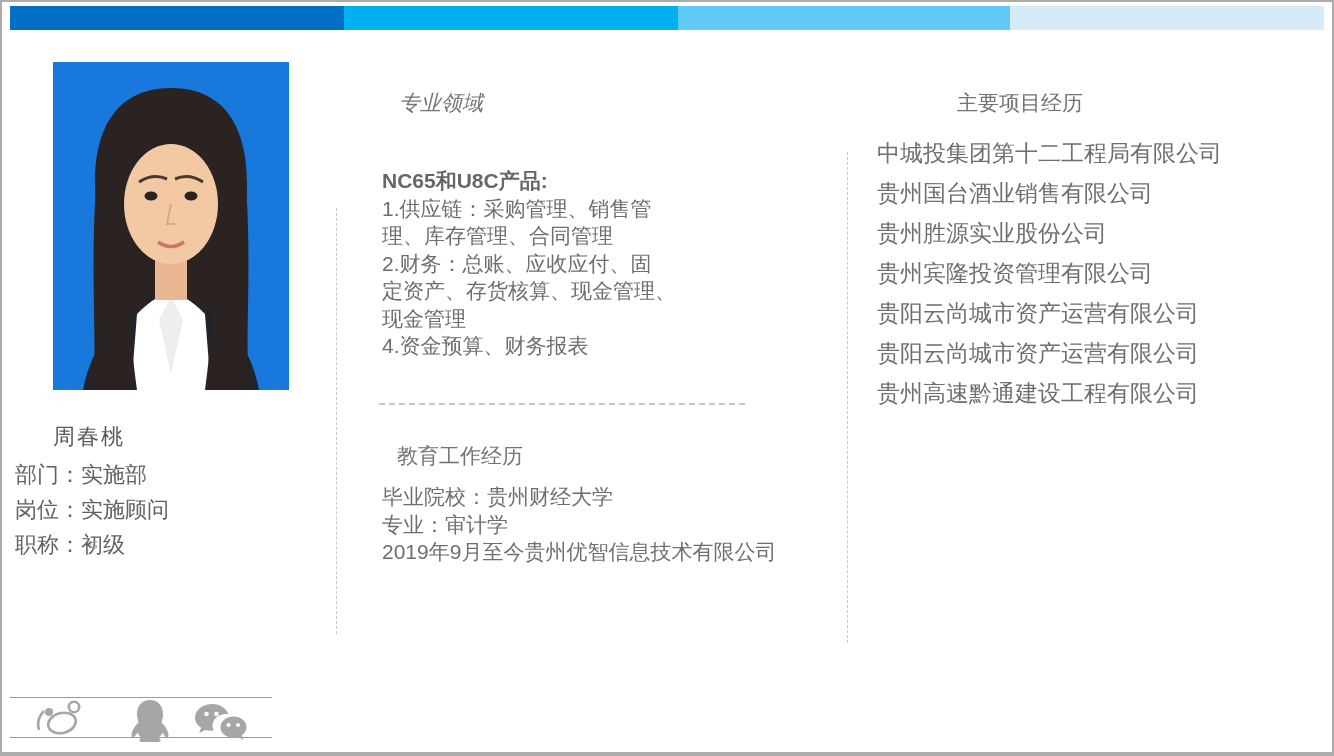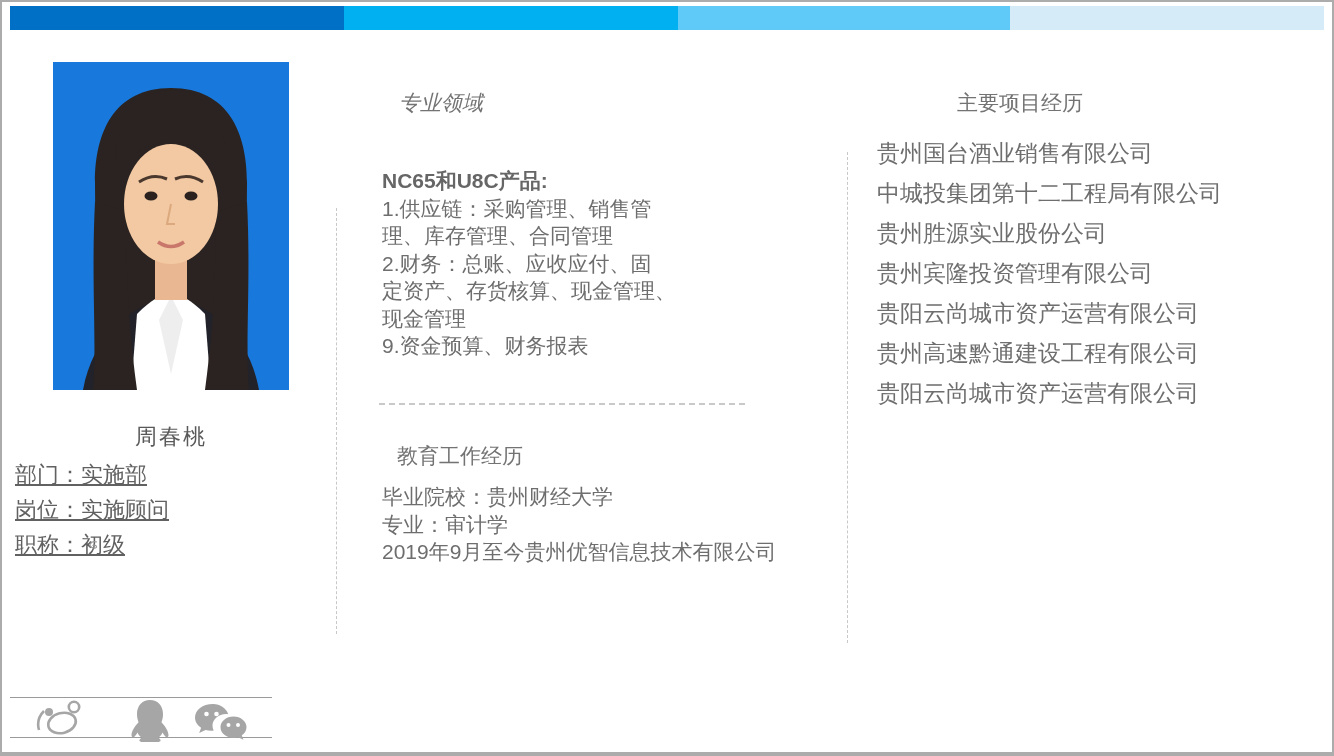--- a/index.html
+++ b/index.html
@@ -12,23 +12,23 @@
   .seg0{left:8px;width:334px;}
   .seg1{left:342px;width:334px;}
   .seg2{left:676px;width:332px;}
   .seg3{left:1008px;width:314px;}
 
   
   .photo{position:absolute;left:51px;top:60px;width:236px;height:328px;overflow:hidden;}
   .photo svg{display:block;}
 
   
-  .name{position:absolute;left:51px;top:420px;width:236px;text-align:center;
+  .name{position:absolute;left:51px;top:420px;width:236px;text-align:left;
         font-size:22px;letter-spacing:2px;color:#595959;}
-  .fields{position:absolute;left:13px;top:455px;font-size:22px;color:#616161;line-height:35px;text-decoration:underline;}
+  .fields{position:absolute;left:13px;top:455px;font-size:22px;color:#616161;line-height:35px;}
   .stray-mark{position:absolute;left:84px;top:538px;}
 
   
   .h-expertise{position:absolute;left:397px;top:87px;font-size:21px;color:#737373;font-style:italic;}
   .expertise-body{position:absolute;left:380px;top:137px;width:380px;
                   font-size:21px;line-height:27.5px;color:#6e6e6e;}
   .expertise-body .prod{font-weight:bold;color:#666666;margin-top:28px;}
   .divider-dashed{position:absolute;left:377px;top:401px;width:366px;height:0;
                   border-top:2px dashed #c9c9c9;}
   .h-education{position:absolute;left:395px;top:440px;font-size:21px;color:#737373;}
@@ -109,43 +109,43 @@
   </svg>
 
   <div class="h-expertise">专业领域</div>
   <div class="expertise-body">
     <div class="prod">NC65和U8C产品:</div>
     <div>1.供应链：采购管理、销售管</div>
     <div>理、库存管理、合同管理</div>
     <div>2.财务：总账、应收应付、固</div>
     <div>定资产、存货核算、现金管理、</div>
     <div>现金管理</div>
-    <div>9.资金预算、财务报表</div>
+    <div>4.资金预算、财务报表</div>
   </div>
 
   <div class="divider-dashed"></div>
   <div class="vdash vdash-left"></div>
   <div class="vdash vdash-right"></div>
 
   <div class="h-education">教育工作经历</div>
   <div class="education-body">
     <div>毕业院校：贵州财经大学</div>
     <div>专业：审计学</div>
     <div>2019年9月至今贵州优智信息技术有限公司</div>
   </div>
 
   <div class="h-projects">主要项目经历</div>
   <div class="projects">
+    <div>中城投集团第十二工程局有限公司</div>
     <div>贵州国台酒业销售有限公司</div>
-    <div>中城投集团第十二工程局有限公司</div>
     <div>贵州胜源实业股份公司</div>
     <div>贵州宾隆投资管理有限公司</div>
     <div>贵阳云尚城市资产运营有限公司</div>
+    <div>贵阳云尚城市资产运营有限公司</div>
     <div>贵州高速黔通建设工程有限公司</div>
-    <div>贵阳云尚城市资产运营有限公司</div>
   </div>
 
   <div class="rule rule-top"></div>
   <div class="rule rule-bottom"></div>
 
   <svg class="icon icon-weibo" width="50" height="38" viewBox="0 0 50 38">
     <g stroke="#a6a6a6" fill="none" stroke-width="2.6">
       <ellipse cx="27" cy="24" rx="14" ry="10" transform="rotate(-14 27 24)"></ellipse>
       <circle cx="39" cy="8" r="5.2"></circle>
       <path d="M9 12 c -5 5 -7 12 -5 19"></path>

